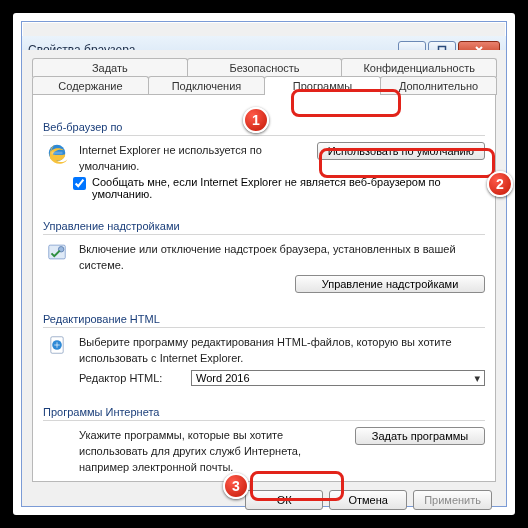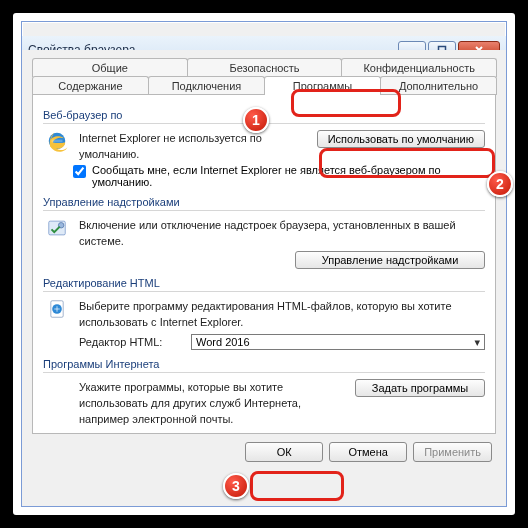--- a/index.html
+++ b/index.html
@@ -11,21 +11,21 @@
   .tbbtn { width: 28px; height: 18px; margin-left: 2px; border: 1px solid #6b88b5; border-radius: 3px; display: flex; align-items: center; justify-content: center; background: linear-gradient(#f4f8fd,#cdddf1); }
   .tbbtn.close { width: 42px; background: linear-gradient(#e9816d,#c33b1e); border-color: #8b2a16; color: #fff; font-weight: bold; }
   .tbbtn svg { width: 10px; height: 10px; }
   .body { position: absolute; top: 28px; left: 0; right: 0; bottom: 0; padding: 8px 10px 8px 10px; background: #f0f0f0; }
   .tabs { position: relative; }
   .tabrow { display: flex; }
   .tab { flex: 1; text-align: center; padding: 3px 4px; border: 1px solid #b8b8b8; border-bottom: none; background: #f6f6f6; color: #333; border-radius: 3px 3px 0 0; margin-right: -1px; cursor: default; }
   .tab.sel { background: #fff; position: relative; z-index: 4; }
   .tabrow.bottom { margin-top: -1px; }
   .sheet { border: 1px solid #b8b8b8; background: #fff; padding: 6px 10px 4px 10px; position: relative; margin-top: -1px; }
-  .group-title { color: #1a3e7a; margin: 8px 0 2px 0; }
+  .group-title { color: #1a3e7a; margin: 20px 0 2px 0; }
   .group-line { border-top: 1px solid #d6d6d6; margin: 2px 0 6px 0; }
   .row { display: flex; align-items: flex-start; gap: 8px; margin: 2px 0; }
   .iconbox { width: 28px; flex: none; display: flex; justify-content: center; }
   .txt { flex: 1; color: #222; line-height: 16px; }
   .btn { border: 1px solid #8a8a8a; background: linear-gradient(#fdfdfd,#e6e6e6); padding: 2px 10px; border-radius: 3px; text-align: center; cursor: default; min-width: 80px; }
   .btn.disabled { color: #8a8a8a; }
   .check { display: flex; align-items: flex-start; gap: 6px; }
   .check input { margin: 1px 0 0 0; }
   .select { display: flex; align-items: center; gap: 0; }
   .select .label { width: 112px; text-align: left; color: #222; }
@@ -63,21 +63,21 @@
           <svg viewBox="0 0 10 10">
             <line x1="2" y1="2" x2="8" y2="8" stroke="#fff" stroke-width="2"></line>
             <line x1="8" y1="2" x2="2" y2="8" stroke="#fff" stroke-width="2"></line>
           </svg>
         </div>
     </div>
 
     <div class="body">
       <div class="tabs">
         <div class="tabrow">
-          <div class="tab">Общие</div>
+          <div class="tab">Задать</div>
           <div class="tab">Безопасность</div>
           <div class="tab">Конфиденциальность</div>
         </div>
         <div class="tabrow bottom">
           <div class="tab">Содержание</div>
           <div class="tab">Подключения</div>
           <div class="tab sel">Программы</div>
           <div class="tab">Дополнительно</div>
         </div>
       </div>

